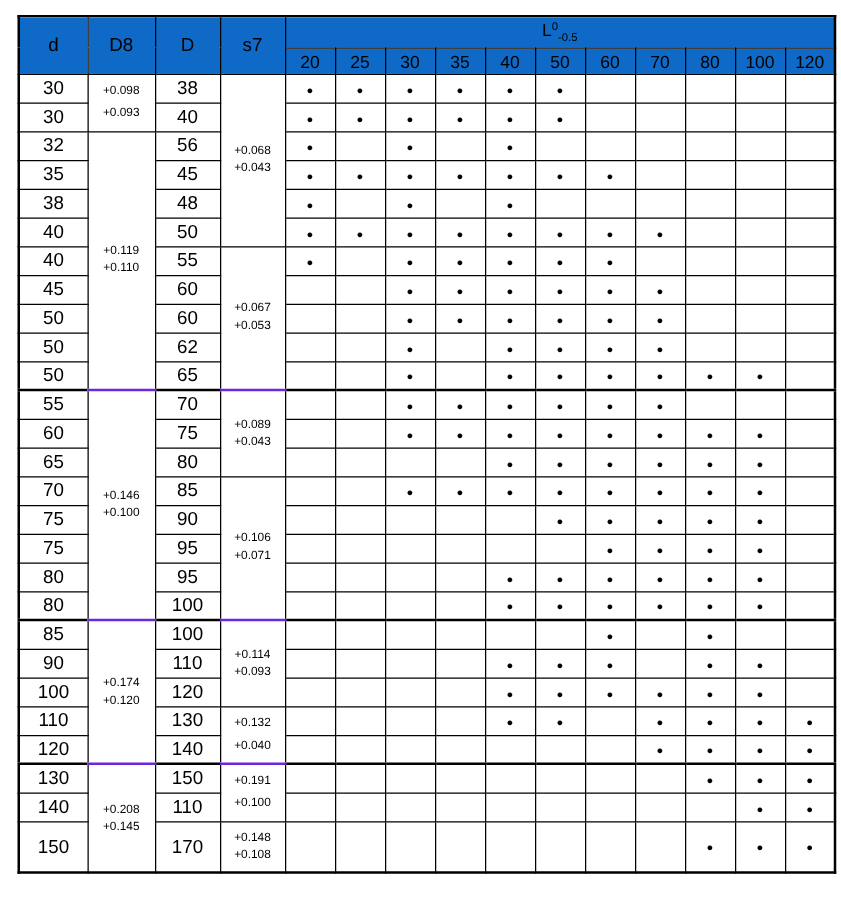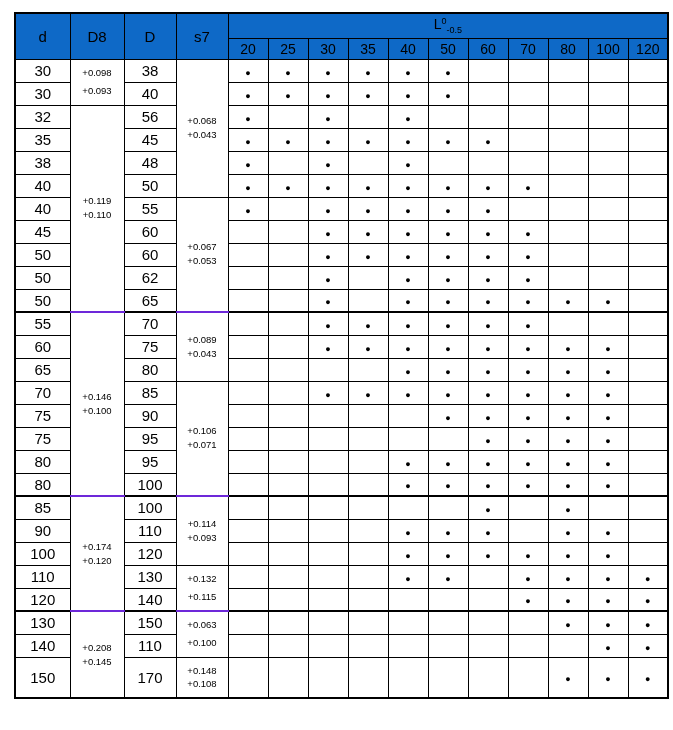--- a/index.html
+++ b/index.html
@@ -452,21 +452,21 @@
           <td><span class="dot">●</span></td>
           <td><span class="dot">●</span></td>
           <td></td>
         </tr>
         <tr>
           <td class="num">110</td>
           <td class="num">130</td>
           <td rowspan="2" class="tol g2 sep-b">
             <div class="wrap">
               <div class="tline">+0.132</div>
-              <div class="tline">+0.115</div>
+              <div class="tline">+0.040</div>
             </div>
           </td>
           <td></td>
           <td></td>
           <td></td>
           <td></td>
           <td><span class="dot">●</span></td>
           <td><span class="dot">●</span></td>
           <td></td>
           <td><span class="dot">●</span></td>
@@ -493,21 +493,21 @@
           <td class="num">130</td>
           <td rowspan="3" class="tol g3">
             <div class="wrap">
               <div class="tline">+0.208</div>
               <div class="tline">+0.145</div>
             </div>
           </td>
           <td class="num">150</td>
           <td rowspan="2" class="tol g2">
             <div class="wrap">
-              <div class="tline">+0.063</div>
+              <div class="tline">+0.191</div>
               <div class="tline">+0.100</div>
             </div>
           </td>
           <td></td>
           <td></td>
           <td></td>
           <td></td>
           <td></td>
           <td></td>
           <td></td>

